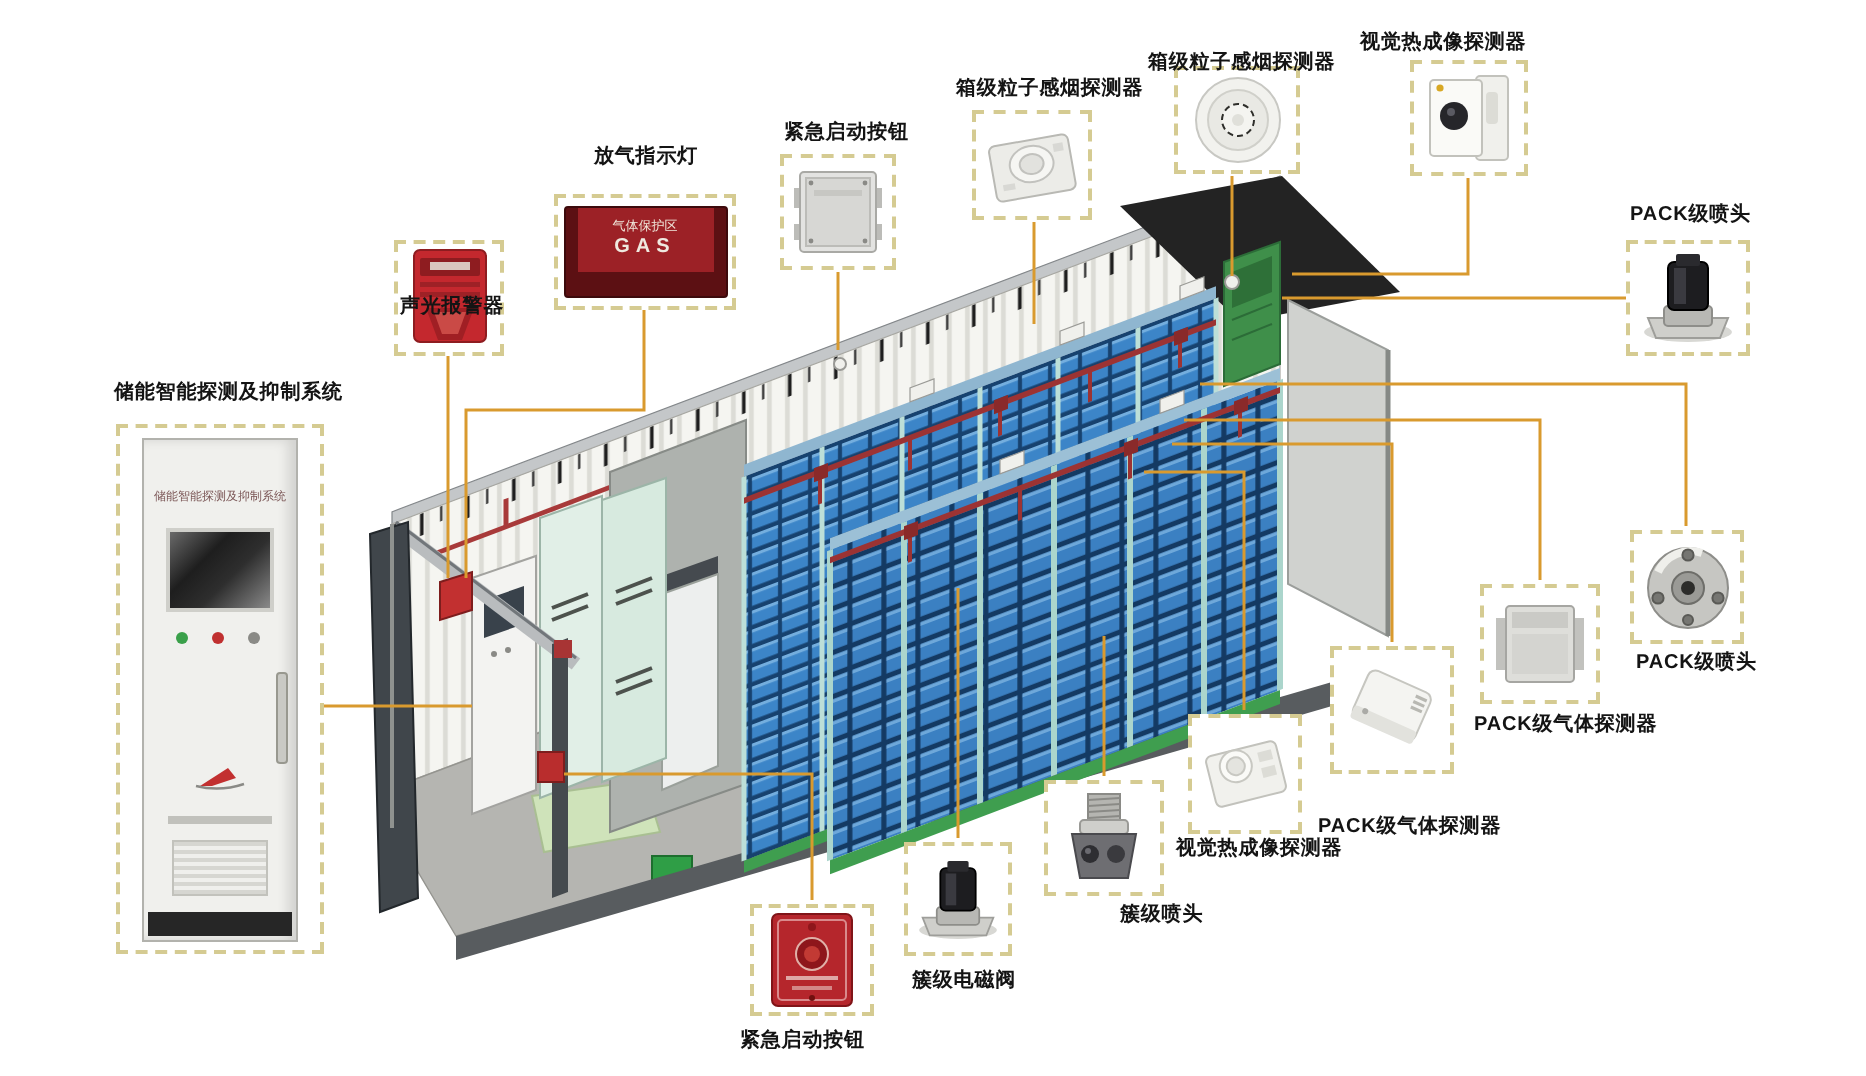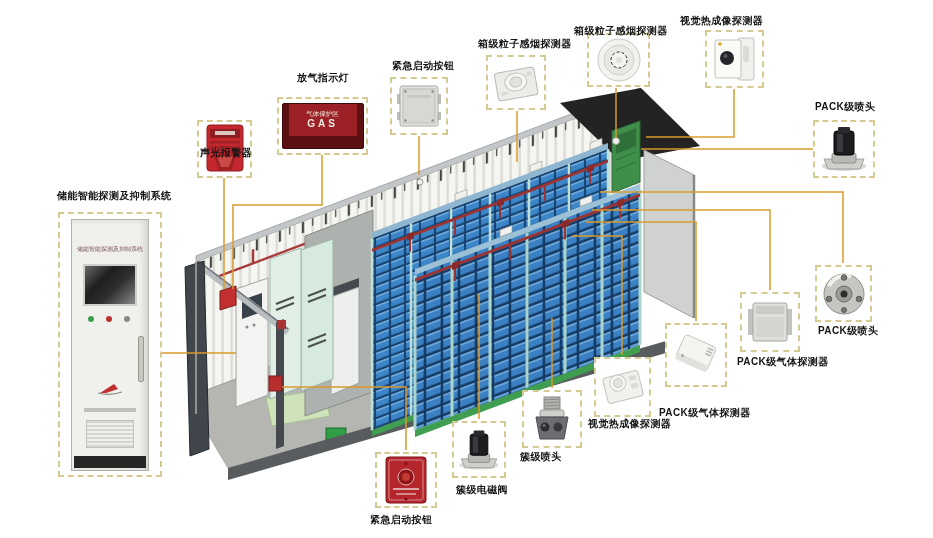--- a/index.html
+++ b/index.html
@@ -213,21 +213,21 @@
   <div class="co-label" style="left:297px;top:71px;">放气指示灯</div>
   <div class="co-label" style="left:392px;top:59px;">紧急启动按钮</div>
   <div class="co-label" style="left:478px;top:37px;">箱级粒子感烟探测器</div>
   <div class="co-label" style="left:574px;top:24px;">箱级粒子感烟探测器</div>
   <div class="co-label" style="left:680px;top:14px;">视觉热成像探测器</div>
   <div class="co-label" style="left:815px;top:100px;">PACK级喷头</div>
   <div class="co-label" style="left:818px;top:324px;">PACK级喷头</div>
   <div class="co-label" style="left:737px;top:355px;">PACK级气体探测器</div>
   <div class="co-label" style="left:659px;top:406px;">PACK级气体探测器</div>
   <div class="co-label" style="left:588px;top:417px;">视觉热成像探测器</div>
-  <div class="co-label" style="left:520px;top:450px;">簇级喷头</div>
+  <div class="co-label" style="left:560px;top:450px;">簇级喷头</div>
   <div class="co-label" style="left:456px;top:483px;font-family:Liberation Mono, monospace;">簇级电磁阀</div>
   <div class="co-label" style="left:370px;top:513px;">紧急启动按钮</div>
 
   <div class="co-box" style="left:58px;top:212px;width:104px;height:265px;">
     <div class="cab">
       <div class="cab-head">储能智能探测及抑制系统</div>
       <div class="cab-screen"></div>
       <div class="cab-light" style="left:16px;background:#3aa04a;"></div>
       <div class="cab-light" style="left:34px;background:#c03030;"></div>
       <div class="cab-light" style="left:52px;background:#8a8a86;"></div>

